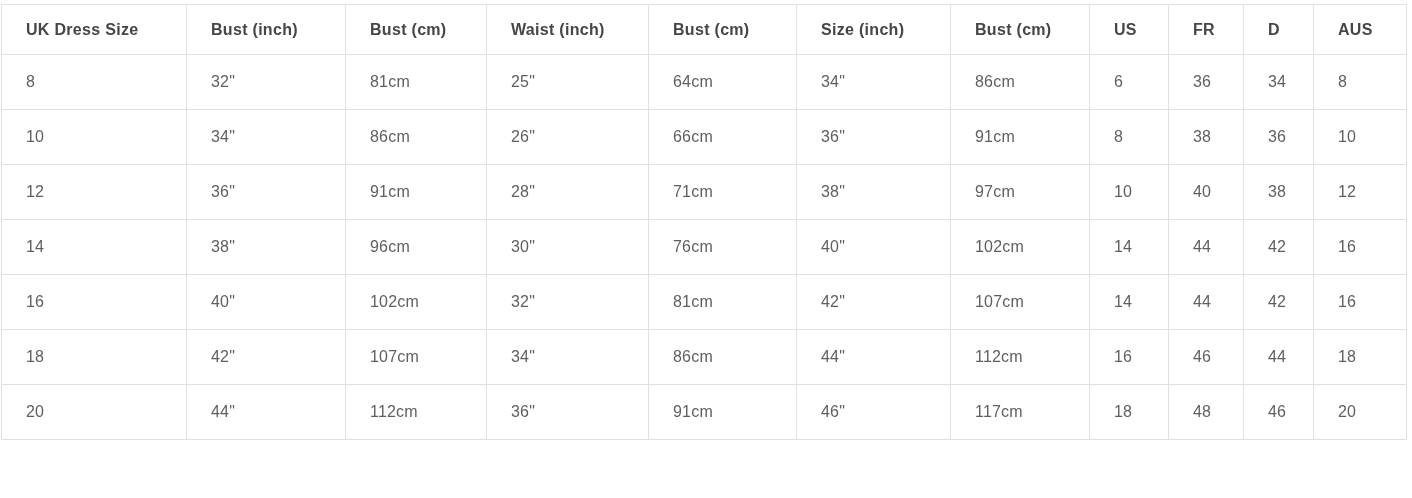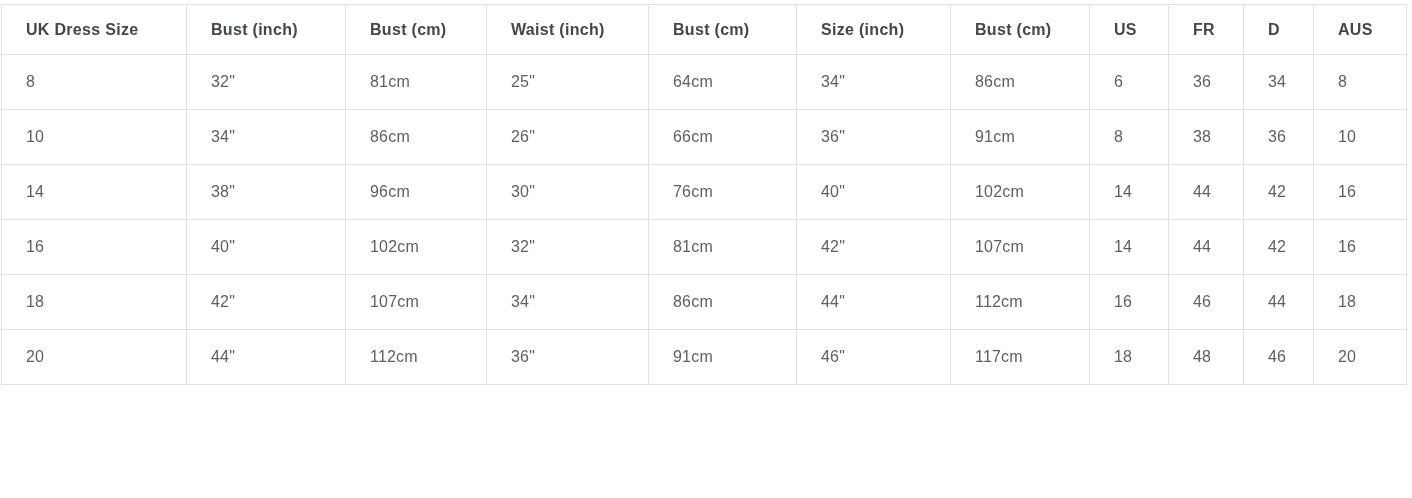--- a/index.html
+++ b/index.html
@@ -104,20 +104,33 @@
           <td>26"</td>
           <td>66cm</td>
           <td>36"</td>
           <td>91cm</td>
           <td>8</td>
           <td>38</td>
           <td>36</td>
           <td>10</td>
         </tr>
         <tr>
+          <td>12</td>
+          <td>36"</td>
+          <td>91cm</td>
+          <td>28"</td>
+          <td>71cm</td>
+          <td>38"</td>
+          <td>97cm</td>
+          <td>10</td>
+          <td>40</td>
+          <td>38</td>
+          <td>12</td>
+        </tr>
+        <tr>
           <td>14</td>
           <td>38"</td>
           <td>96cm</td>
           <td>30"</td>
           <td>76cm</td>
           <td>40"</td>
           <td>102cm</td>
           <td>14</td>
           <td>44</td>
           <td>42</td>

